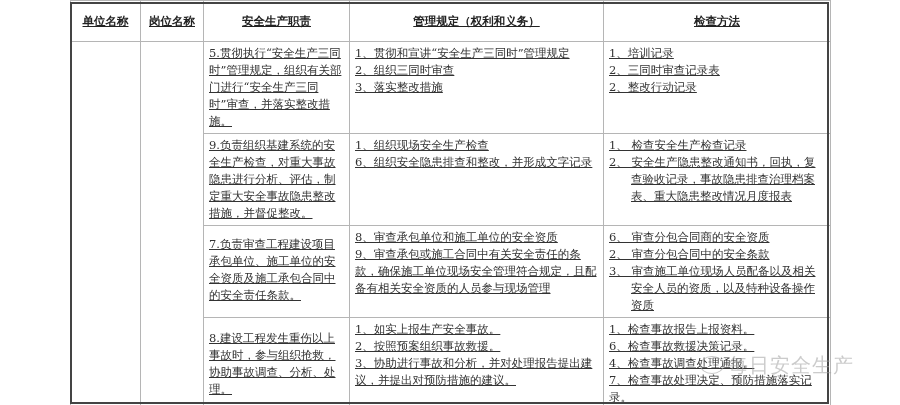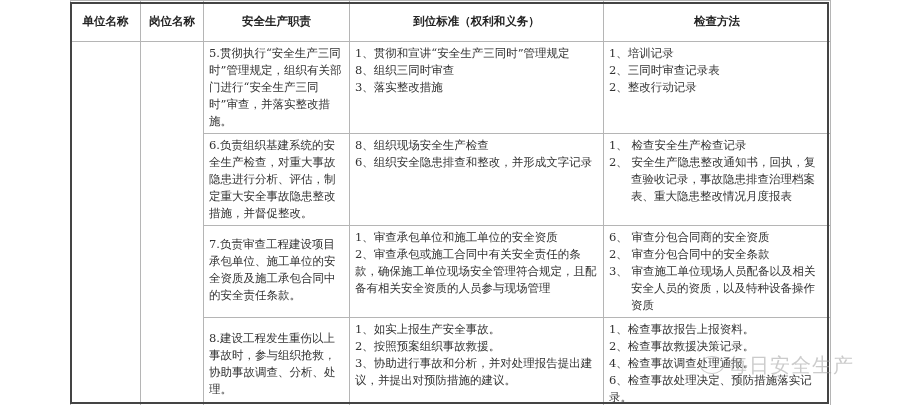--- a/index.html
+++ b/index.html
@@ -1,21 +1,21 @@
 <!DOCTYPE html>
 <html><head>
 <meta charset="utf-8">
 <style>
   html, body { margin: 0; padding: 0; background: #ffffff; }
   body { width: 900px; height: 405px; position: relative; overflow: hidden;
          font-family: "DejaVu Serif", "Liberation Serif", serif; color: #333; }
   .tbl { position: absolute; left: 70px; top: 0px; width: 760px; height: 405px;
          border-collapse: collapse; table-layout: fixed; }
   .tbl td, .tbl th { border: 1px solid #b5b5b5; vertical-align: top; padding: 3px 5px;
-         font-size: 11.5px; line-height: 17px; font-weight: normal; }
+         font-size: 11.5px; line-height: 17px; font-weight: normal; text-decoration: underline; }
   .tbl th { font-family: "DejaVu Sans", "Liberation Sans", sans-serif; font-weight: bold;
             font-size: 11.5px; text-align: center; vertical-align: middle; color: #222; height: 34px; }
   .outer { position: absolute; left: 70px; top: 2px; width: 759px; height: 402px;
            border: 2px solid #444; border-bottom-width: 2px; box-sizing: border-box; pointer-events: none; }
   .list-line { display: block; }
   .hang { display: block; padding-left: 22px; text-indent: -22px; }
   .watermark { position: absolute; left: 700px; top: 352px; font-family: "DejaVu Sans", sans-serif;
                font-size: 20px; color: rgba(160,160,160,0.55); letter-spacing: 1px; white-space: nowrap; }
   .wm-icon { display: inline-block; width: 22px; height: 16px; border: 1.5px solid rgba(160,160,160,0.6);
              border-radius: 50%; vertical-align: middle; margin-right: 4px; position: relative; top: -2px; }
@@ -29,75 +29,75 @@
       <col style="width:63px">
       <col style="width:146px">
       <col style="width:254px">
       <col style="width:227px">
   </colgroup>
   <thead>
     <tr>
       <th>单位名称</th>
       <th>岗位名称</th>
       <th>安全生产职责</th>
-      <th>到位标准（权利和义务）</th>
+      <th>管理规定（权利和义务）</th>
       <th>检查方法</th>
     </tr>
   </thead>
   <tbody>
     <tr style="height:76px">
       <td rowspan="5"></td>
       <td rowspan="5"></td>
       <td>5.贯彻执行“安全生产三同时”管理规定，组织有关部门进行“安全生产三同时”审查，并落实整改措施。</td>
       <td>
         <span class="list-line">1、贯彻和宣讲“安全生产三同时”管理规定</span>
-        <span class="list-line">8、组织三同时审查</span>
+        <span class="list-line">2、组织三同时审查</span>
         <span class="list-line">3、落实整改措施</span>
       </td>
       <td>
         <span class="list-line">1、培训记录</span>
         <span class="list-line">2、三同时审查记录表</span>
         <span class="list-line">2、整改行动记录</span>
       </td>
     </tr>
     <tr style="height:82px">
-      <td>6.负责组织基建系统的安全生产检查，对重大事故隐患进行分析、评估，制定重大安全事故隐患整改措施，并督促整改。</td>
+      <td>9.负责组织基建系统的安全生产检查，对重大事故隐患进行分析、评估，制定重大安全事故隐患整改措施，并督促整改。</td>
       <td>
-        <span class="list-line">8、组织现场安全生产检查</span>
+        <span class="list-line">1、组织现场安全生产检查</span>
         <span class="list-line">6、组织安全隐患排查和整改，并形成文字记录</span>
       </td>
       <td>
         <span class="hang">1、 检查安全生产检查记录</span>
         <span class="hang">2、 安全生产隐患整改通知书，回执，复查验收记录，事故隐患排查治理档案表、重大隐患整改情况月度报表</span>
       </td>
     </tr>
     <tr style="height:85px">
       <td style="padding-top:10px">7.负责审查工程建设项目承包单位、施工单位的安全资质及施工承包合同中的安全责任条款。</td>
       <td>
-        <span class="list-line">1、审查承包单位和施工单位的安全资质</span>
-        <span class="list-line">2、审查承包或施工合同中有关安全责任的条款，确保施工单位现场安全管理符合规定，且配备有相关安全资质的人员参与现场管理</span>
+        <span class="list-line">8、审查承包单位和施工单位的安全资质</span>
+        <span class="list-line">9、审查承包或施工合同中有关安全责任的条款，确保施工单位现场安全管理符合规定，且配备有相关安全资质的人员参与现场管理</span>
       </td>
       <td>
         <span class="hang">6、 审查分包合同商的安全资质</span>
         <span class="hang">2、 审查分包合同中的安全条款</span>
         <span class="hang">3、 审查施工单位现场人员配备以及相关安全人员的资质，以及特种设备操作资质</span>
       </td>
     </tr>
     <tr style="height:86px">
       <td style="vertical-align:middle">8.建设工程发生重伤以上事故时，参与组织抢救，协助事故调查、分析、处理。</td>
       <td>
         <span class="list-line">1、如实上报生产安全事故。</span>
         <span class="list-line">2、按照预案组织事故救援。</span>
         <span class="list-line">3、协助进行事故和分析，并对处理报告提出建议，并提出对预防措施的建议。</span>
       </td>
       <td>
         <span class="list-line">1、检查事故报告上报资料。</span>
-        <span class="list-line">2、检查事故救援决策记录。</span>
+        <span class="list-line">6、检查事故救援决策记录。</span>
         <span class="list-line">4、检查事故调查处理通报。</span>
-        <span class="list-line">6、检查事故处理决定、预防措施落实记录。</span>
+        <span class="list-line">7、检查事故处理决定、预防措施落实记录。</span>
       </td>
     </tr>
 
   </tbody>
 </table>
 <div class="outer"></div>
 
 <div class="watermark">
   <span class="wm-icon"></span><span>每日安全生产</span>
 </div>

